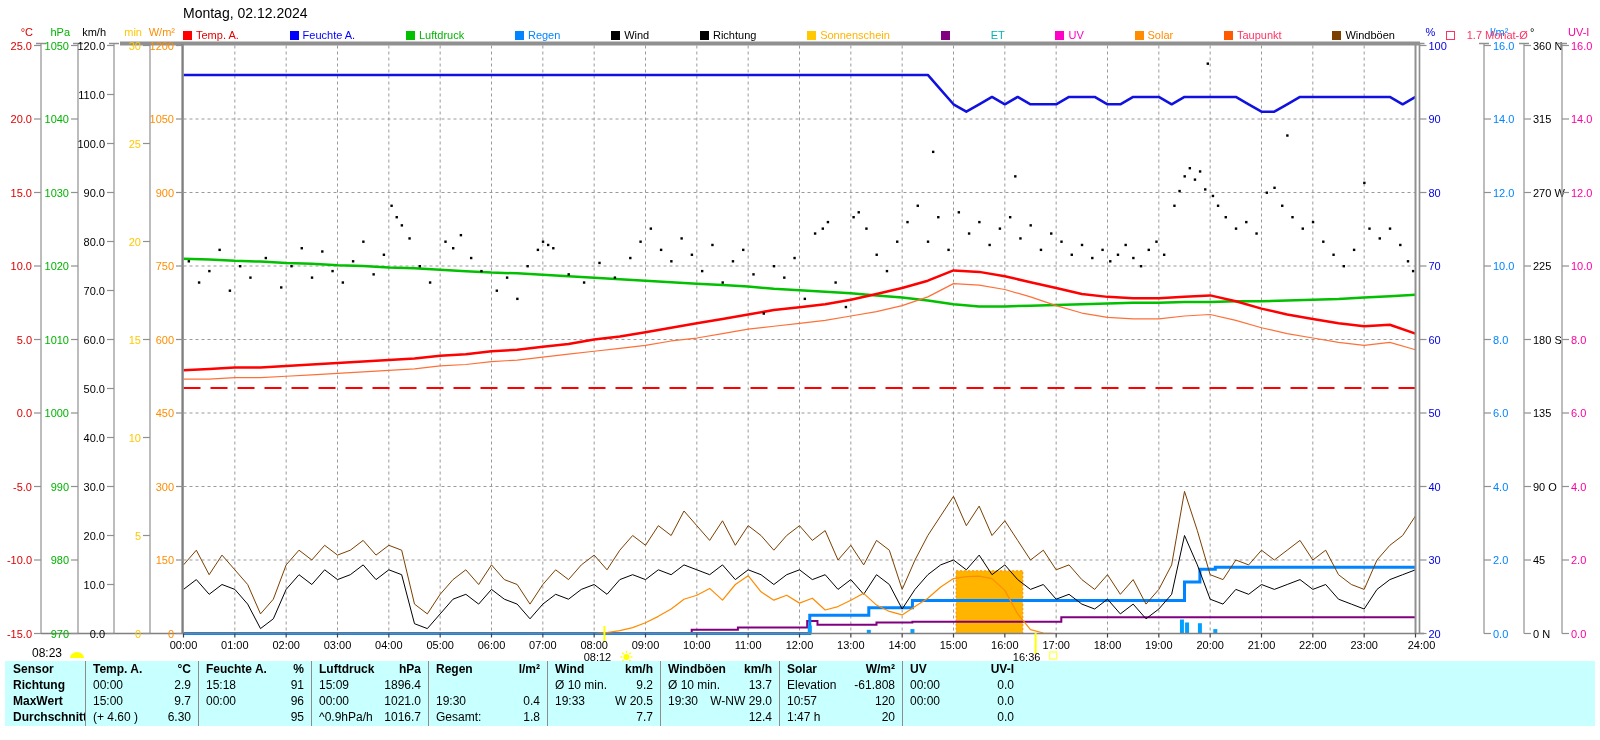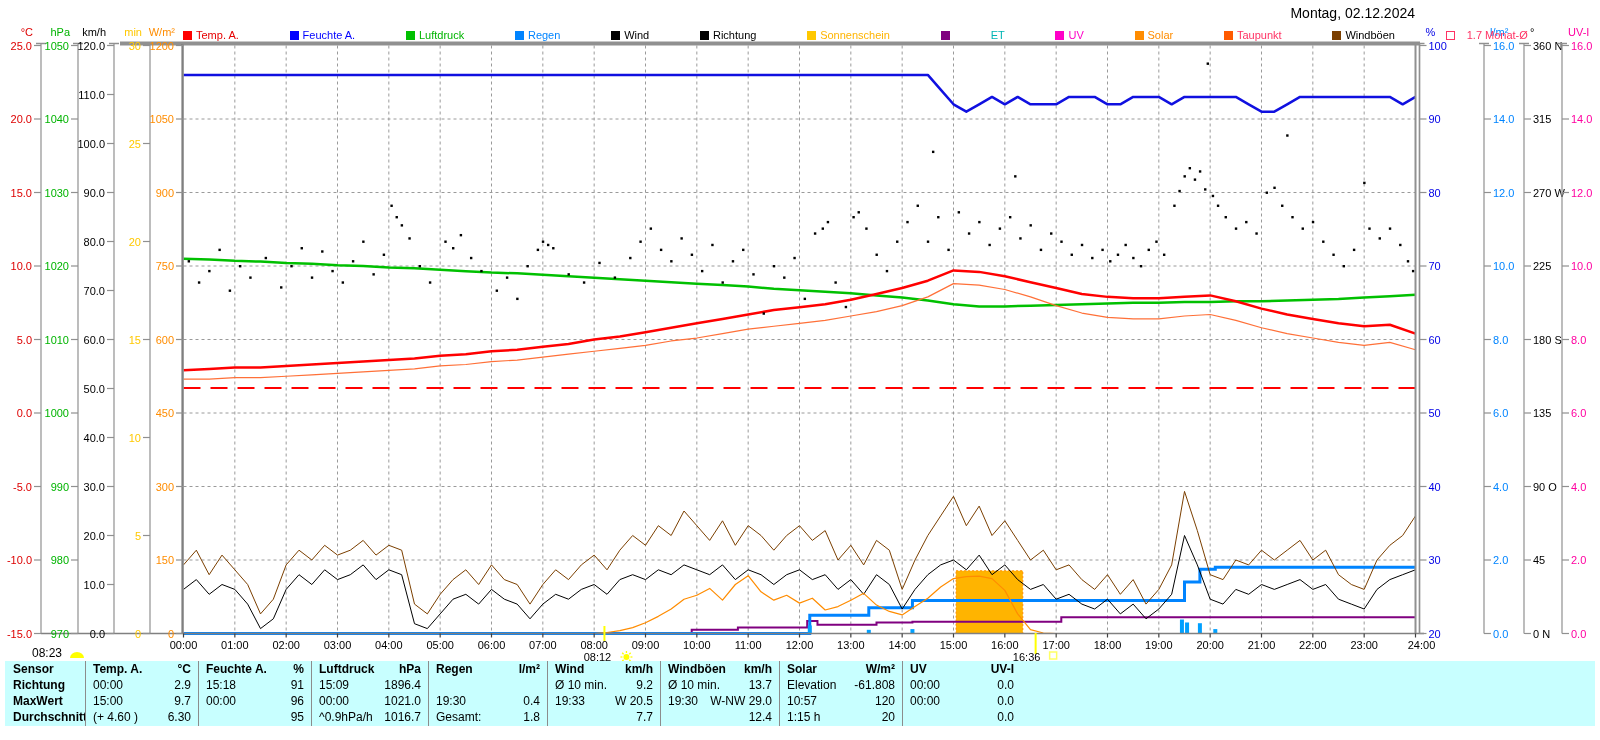--- a/index.html
+++ b/index.html
@@ -1,18 +1,18 @@
 <!DOCTYPE html>
 <html><head>
 <meta charset="utf-8">
 <style>
   html,body{margin:0;padding:0;background:#fff;}
   .screen{position:relative;width:1600px;height:740px;background:#fff;overflow:hidden;
           font-family:"Liberation Sans",sans-serif;}
-  .title{position:absolute;left:183px;top:5px;width:1232px;text-align:right;
+  .title{position:absolute;left:183px;top:5px;width:1232px;text-align:left;
          font-size:14px;color:#000;}
   .legend{position:absolute;left:183px;top:28px;width:1345px;display:flex;
           justify-content:space-between;align-items:center;height:14px;}
   .li{display:flex;align-items:center;gap:4px;font-size:11px;white-space:nowrap;}
   .sq{width:9px;height:9px;display:inline-block;}
   svg text{font-family:"Liberation Sans",sans-serif;}
   .stats{position:absolute;left:5px;top:661px;width:1590px;height:65px;background:#C8FFFF;
          display:flex;font-size:12px;color:#000;}
   .scol{display:flex;flex-direction:column;}
   .grp{border-left:1px solid #8C8C8C;}
@@ -690,21 +690,21 @@
         </div>
         <div class="srow">
           <span class="d">Elevation</span>
           <span class="v">-61.808</span>
         </div>
         <div class="srow">
           <span class="d">10:57</span>
           <span class="v">120</span>
         </div>
         <div class="srow">
-          <span class="d">1:15 h</span>
+          <span class="d">1:47 h</span>
           <span class="v">20</span>
         </div>
       </div>
       <div class="scol grp" style="width: 118px;">
         <div class="srow hdr">
           <span class="d">UV</span>
           <span class="v">UV-I</span>
         </div>
         <div class="srow">
           <span class="d">00:00</span>

